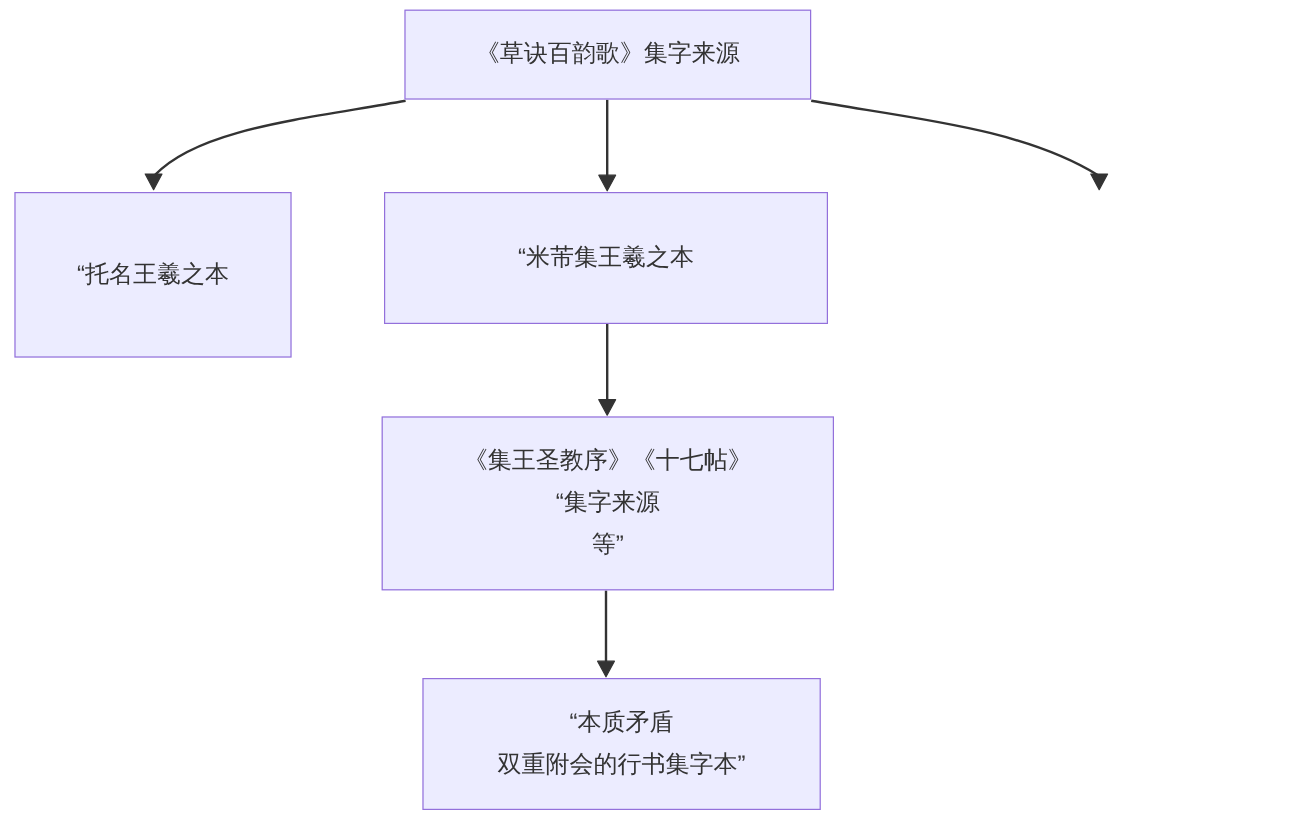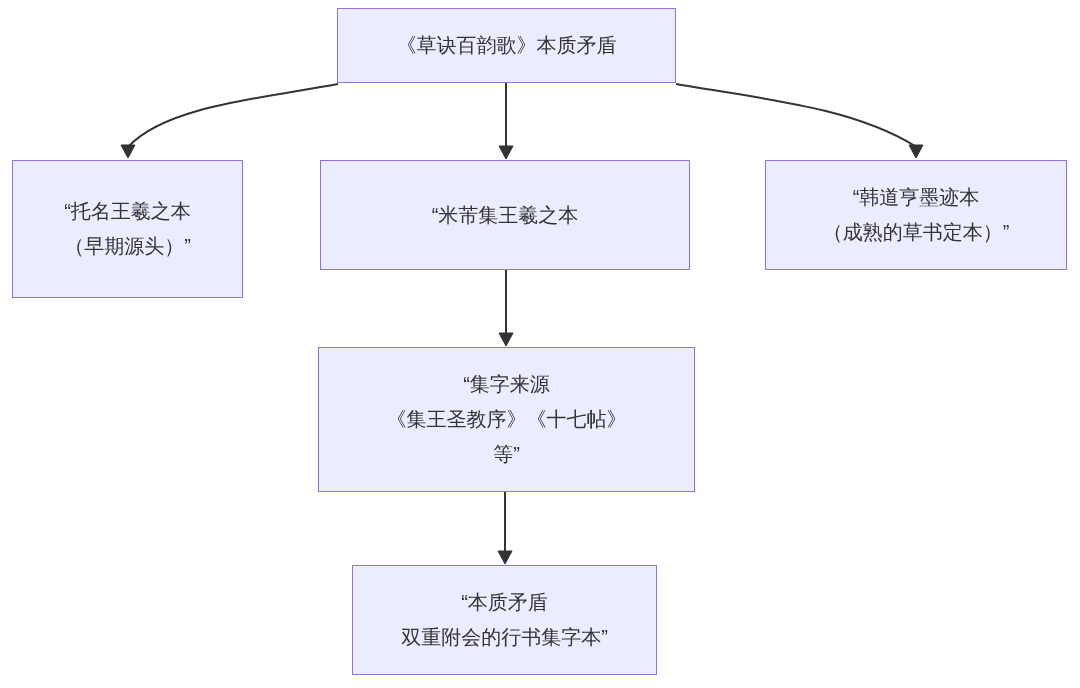--- a/index.html
+++ b/index.html
@@ -70,41 +70,36 @@
     <polygon class="arrow-head" points="909,145 923,145 916,158"></polygon>
 
     <path class="edge-line" d="M 506 269 L 506 334"></path>
     <polygon class="arrow-head" points="499,333 513,333 506,346"></polygon>
 
     <path class="edge-line" d="M 505 492 L 505 552"></path>
     <polygon class="arrow-head" points="498,551 512,551 505,564"></polygon>
   </svg>
 
   <div class="node" style="left:337px;top:8px;width:339px;height:75px">
-    <div class="tline">《草诀百韵歌》本质矛盾</div>
+    <div class="tline">《草诀百韵歌》集字来源</div>
   </div>
 
   <div class="node" style="left:12px;top:160px;width:231px;height:138px">
     <div class="tline">“托名王羲之本</div>
-    <div class="tline">（早期源头）”</div>
   </div>
 
   <div class="node" style="left:320px;top:160px;width:370px;height:110px">
     <div class="tline">“米芾集王羲之本</div>
   </div>
 
-  <div class="node" style="left:765px;top:160px;width:302px;height:110px">
-    <div class="tline">“韩道亨墨迹本</div>
-    <div class="tline">（成熟的草书定本）”</div>
-  </div>
 
   <div class="node" style="left:318px;top:347px;width:377px;height:145px">
+    <div class="tline">《集王圣教序》《十七帖》</div>
     <div class="tline">“集字来源</div>
-    <div class="tline">《集王圣教序》《十七帖》</div>
     <div class="tline">等”</div>
   </div>
 
-  <div class="node" style="left:352px;top:565px;width:305px;height:110px">
+  <div class="node" style="left:352px;top:565px;width:332px;height:110px">
     <div class="tline">“本质矛盾</div>
     <div class="tline">双重附会的行书集字本”</div>
   </div>
 
 </div>
 
 </body></html>

